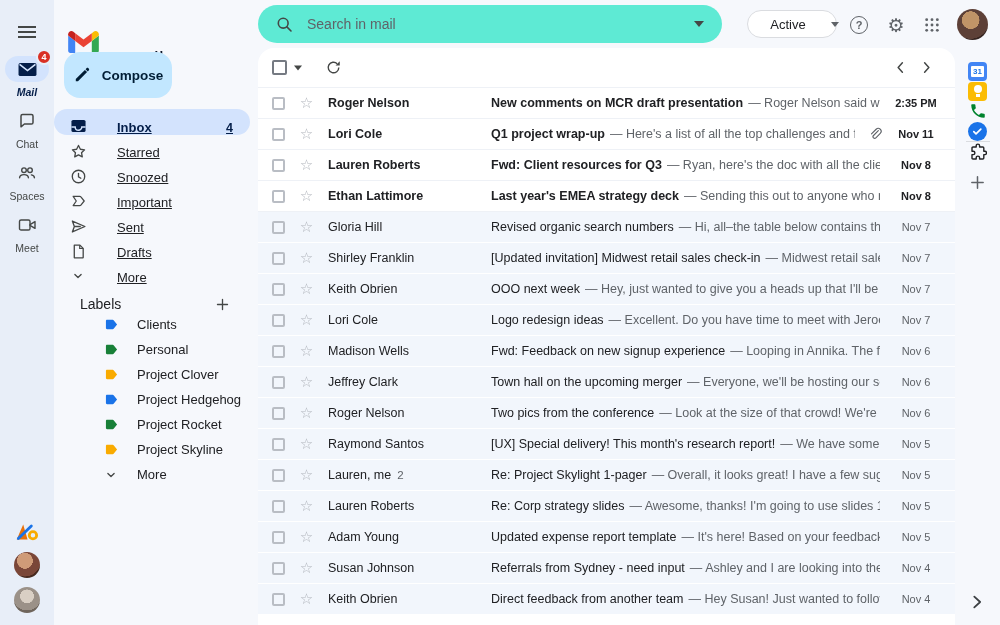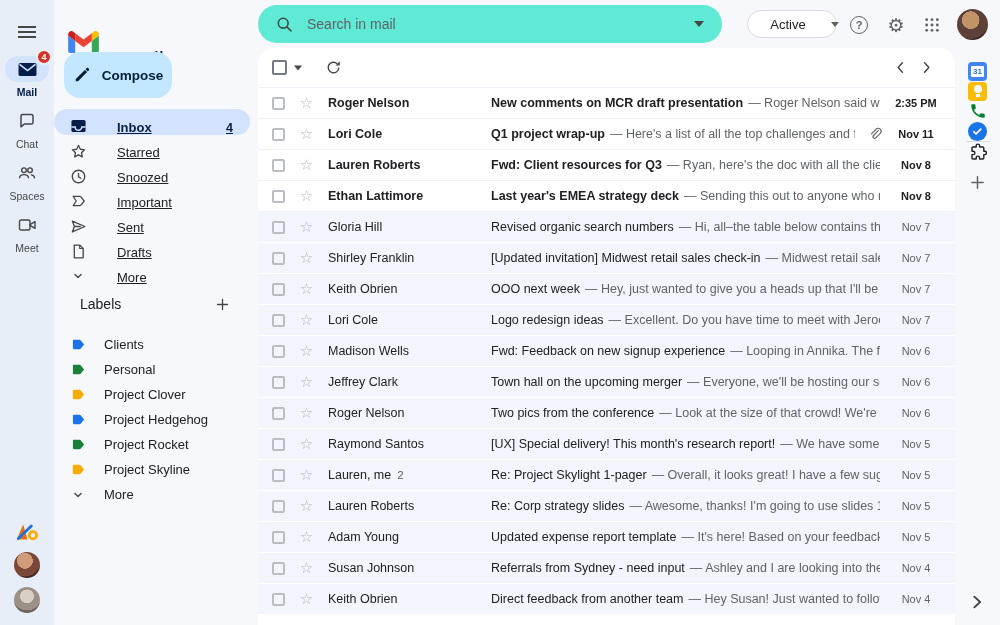--- a/index.html
+++ b/index.html
@@ -14,42 +14,42 @@
   .bars { width:18px; height:12px; border-top:2px solid #444746; border-bottom:2px solid #444746; position:relative; }
   .bars::after { content:""; position:absolute; left:0; right:0; top:3px; height:2px; background:#444746; }
   .rail-nav { position:absolute; top:56px; left:0; width:54px; display:flex; flex-direction:column; align-items:center; gap:10px; }
   .rail-item { display:flex; flex-direction:column; align-items:center; gap:4px; cursor:pointer; height:42px; }
   .rail-pill { width:44px; height:26px; border-radius:13px; display:flex; align-items:center; justify-content:center; position:relative; }
   .rail-item.active .rail-pill { background:#d3e3fd; }
   .badge { position:absolute; top:-7px; right:-3px; min-width:16px; height:16px; border-radius:9px;
     background:#d93025; border:2px solid #e8eef8; color:#fff; font-size:9px; font-weight:bold;
     display:flex; align-items:center; justify-content:center; padding:0 2px; }
   .rail-label { font-size:10.5px; color:#444746; }
-  .rail-item.active .rail-label { font-weight:bold; color:#041e49; }
+  .rail-item.active .rail-label { font-weight:bold; color:#041e49;font-style:italic; }
   .rail-bottom { position:absolute; left:0; bottom:12px; width:54px; display:flex; flex-direction:column; align-items:center; gap:9px; }
   .avatar-sm { width:26px; height:26px; border-radius:50%; cursor:pointer; }
   .avatar-1 { background:radial-gradient(circle at 42% 34%, #cf9b78 0 34%, #7a4638 35% 68%, #46291f 69%); }
   .avatar-2 { background:radial-gradient(circle at 50% 36%, #d9cfc4 0 32%, #9b9188 33% 66%, #6f655c 67%); }
 
   
   .sidebar { position:absolute; left:54px; top:0; width:204px; height:625px; }
   .logo-row { position:absolute; left:14px; top:11px; display:flex; align-items:center; gap:9px; }
   .wordmark { font-size:21px; color:#0f172a; letter-spacing:.2px;margin-top:36px; }
   .compose { position:absolute; left:10px; top:52px; width:108px; height:46px; border-radius:16px;
     background:#c2e7ff; display:flex; align-items:center; justify-content:center; gap:11px;
     font-size:13.5px; font-weight:bold; color:#001d35; cursor:pointer; }
   .nav { position:absolute; top:109px; left:0; width:196px; }
   .nav-item { height:25px; display:flex; align-items:flex-end; padding-left:15px; gap:30px;
     font-size:13px; color:#202124; border-radius:13px; cursor:pointer;text-decoration:underline; }
   .nav-item.active { background:#d3e3fd; height:26px; font-weight:bold; color:#041e49; }
   .nav-count { margin-left:auto; margin-right:17px; font-size:12.5px; font-weight:bold; color:#041e49; }
   .nav-icon { width:18px; height:18px; flex:none; display:flex; align-items:center; justify-content:center; }
   .labels-head { position:absolute; top:296px; left:26px; right:28px; display:flex; justify-content:space-between;
     align-items:center; font-size:14px; color:#202124; }
-  .label-list { position:absolute; top:332px; left:0; width:196px; }
+  .label-list { position:absolute; top:312px; left:0; width:196px;padding-left:33px; }
   .label-item { height:25px; display:flex; align-items:center; padding-left:15px; gap:17px; font-size:13px; color:#202124; cursor:pointer; }
 
   
   .search { position:absolute; left:258px; top:5px; width:464px; height:38px; border-radius:20px;
     background:#5eead4; display:flex; align-items:center; padding:0 18px; gap:14px; cursor:text; }
   .search-text { font-size:14px; color:#5f6368; flex:1; }
   .tri { width:0; height:0; border-left:5px solid transparent; border-right:5px solid transparent; border-top:6px solid #444746; }
   .tri.sm { border-left-width:4px; border-right-width:4px; border-top-width:5px; border-top-color:#5f6368; }
   .status-pill { position:absolute; left:747px; top:10px; width:90px; height:28px; border-radius:15px;
     background:#fff; border:1px solid #dadce0; display:flex; align-items:center; justify-content:center;

